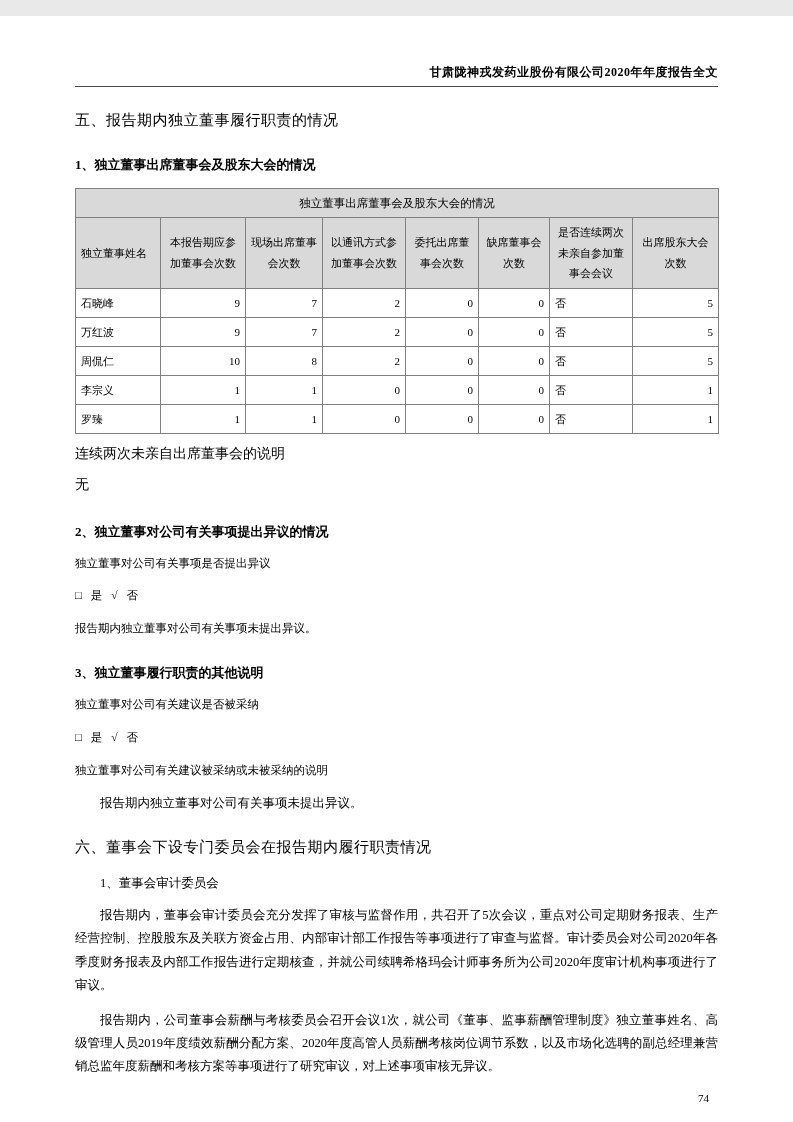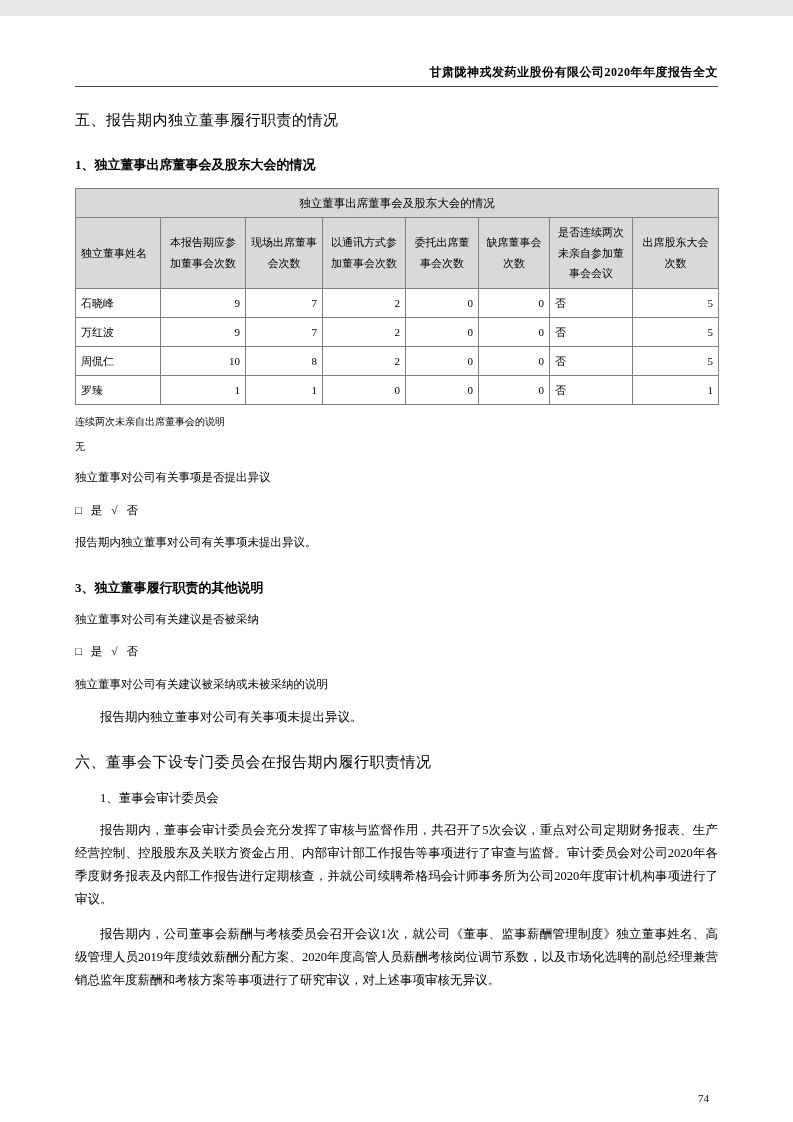--- a/index.html
+++ b/index.html
@@ -61,21 +61,21 @@
     height: 64px;
     line-height: 1.9;
   }
   .header-row td.hc-first { text-align: left; }
   .data-row td { height: 22px; background: #ffffff; }
   .c-name { text-align: left; }
   .c-num  { text-align: right; }
   .c-text { text-align: left; }
   
   .note-line {
-    font-size: 10px;
+    font-size: 14px;
     margin: 9px 0 0 0;
     line-height: 1.6;
   }
   
   .line {
     font-size: 11.5px;
     margin: 13px 0 0 0;
     line-height: 1.7;
   }
   .choice span { margin-right: 6px; }
@@ -161,35 +161,46 @@
         <td class="c-name">周侃仁</td>
         <td class="c-num">10</td>
         <td class="c-num">8</td>
         <td class="c-num">2</td>
         <td class="c-num">0</td>
         <td class="c-num">0</td>
         <td class="c-text">否</td>
         <td class="c-num">5</td>
       </tr>
       <tr class="data-row">
+        <td class="c-name">李宗义</td>
+        <td class="c-num">1</td>
+        <td class="c-num">1</td>
+        <td class="c-num">0</td>
+        <td class="c-num">0</td>
+        <td class="c-num">0</td>
+        <td class="c-text">否</td>
+        <td class="c-num">1</td>
+      </tr>
+      <tr class="data-row">
         <td class="c-name">罗臻</td>
         <td class="c-num">1</td>
         <td class="c-num">1</td>
         <td class="c-num">0</td>
         <td class="c-num">0</td>
         <td class="c-num">0</td>
         <td class="c-text">否</td>
         <td class="c-num">1</td>
       </tr>
     </tbody>
   </table>
 
   <p class="note-line">连续两次未亲自出席董事会的说明</p>
   <p class="note-line">无</p>
 
+  <div class="h-level2">2、独立董事对公司有关事项提出异议的情况</div>
   <p class="line">独立董事对公司有关事项是否提出异议</p>
   <p class="line choice">
     <span>□</span>
     <span>是</span>
     <span>√</span>
     <span>否</span>
   </p>
   <p class="line">报告期内独立董事对公司有关事项未提出异议。</p>
 
   <div class="h-level2">3、独立董事履行职责的其他说明</div>

